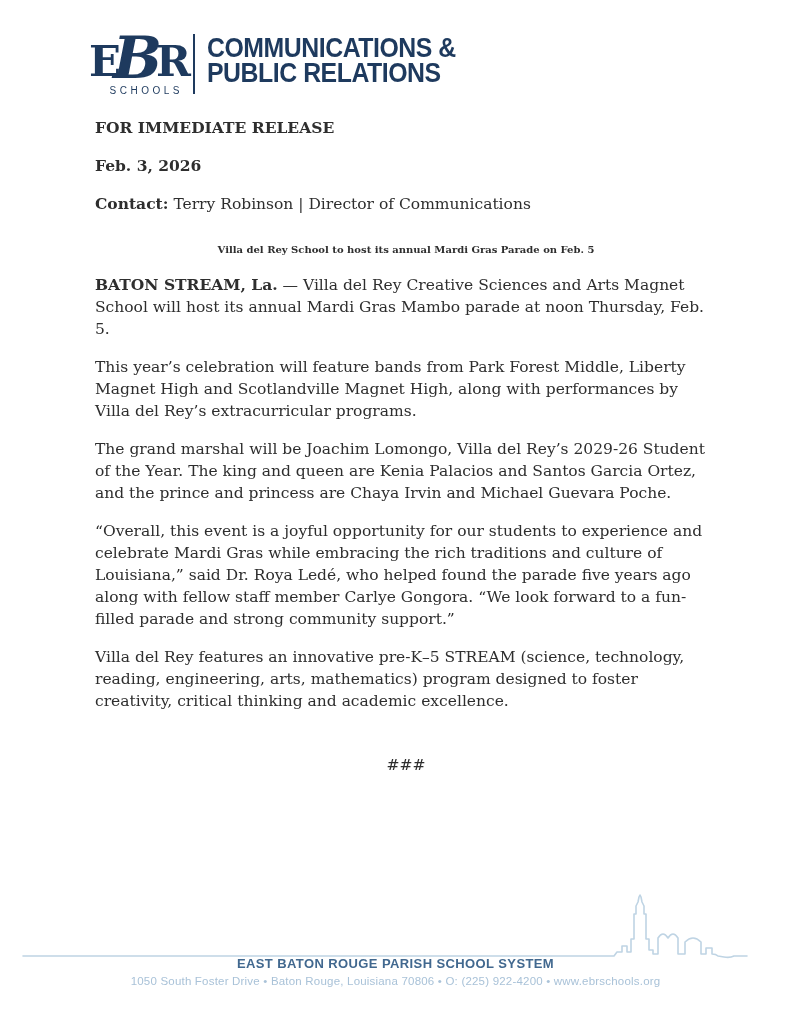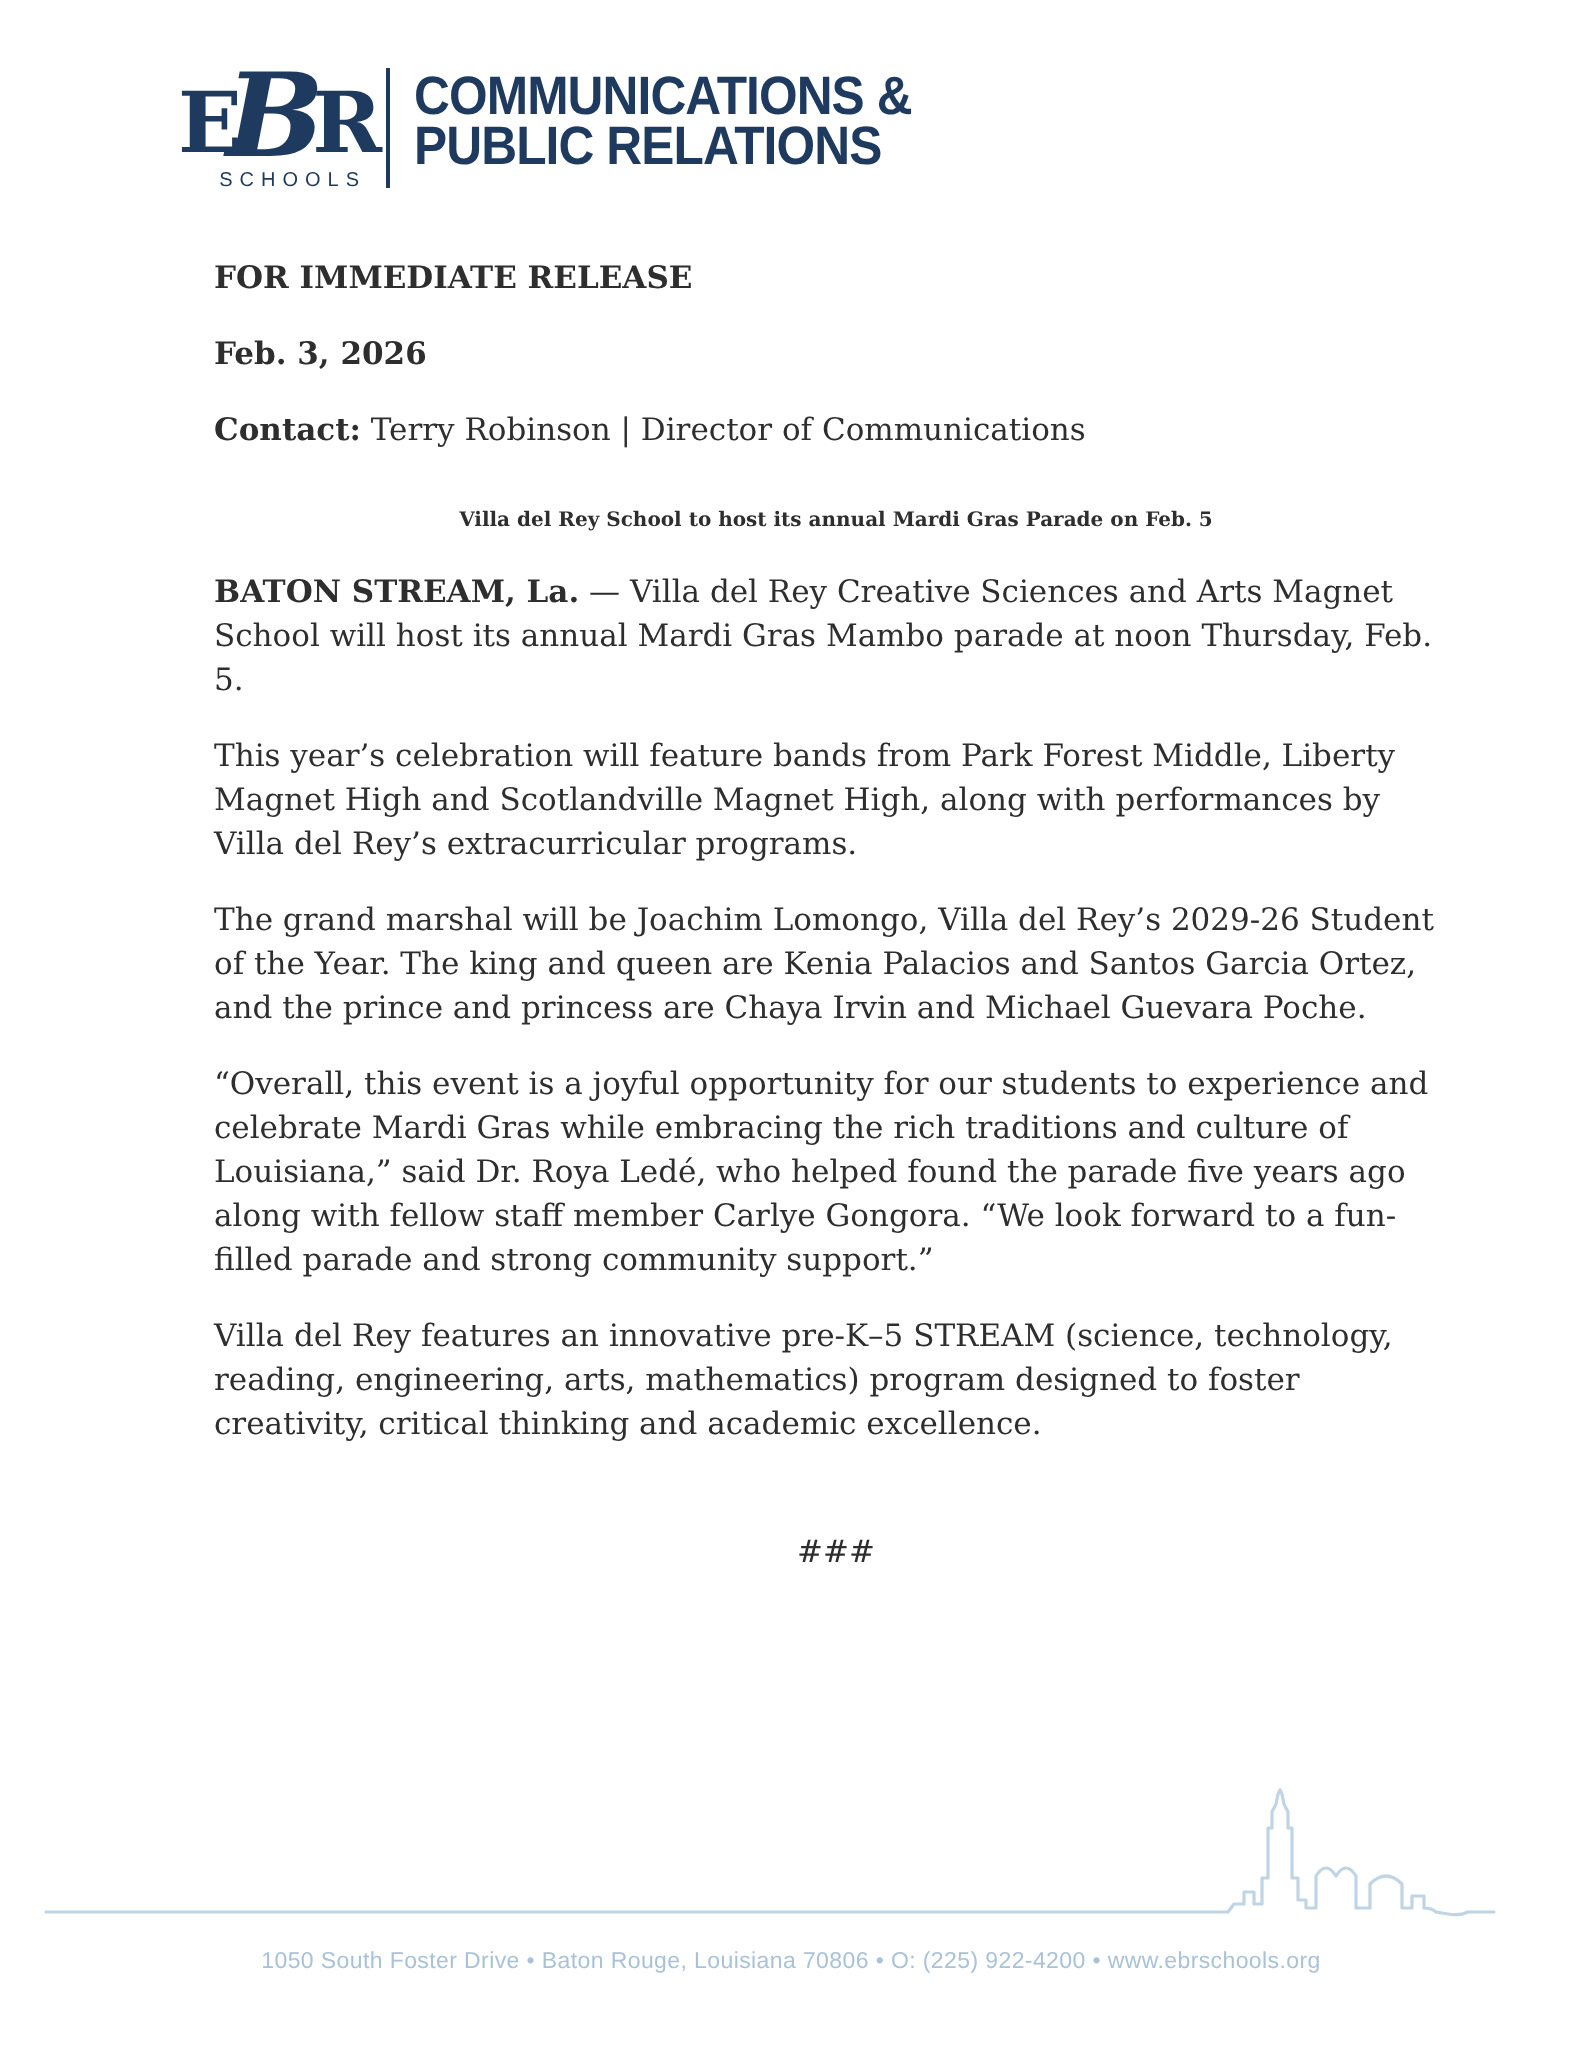--- a/index.html
+++ b/index.html
@@ -43,22 +43,22 @@
   .dept {
     font-family:"Liberation Sans", sans-serif; font-weight:700;
     font-size:27px; line-height:25px; color:#1e3a5e;
     letter-spacing:-0.5px;
     transform:scaleX(0.92); transform-origin:left top;
     padding-top:6px; white-space:nowrap;
   }
 
   
   .main {
-    position:absolute; top:128px; left:95px; width:622px;
-    font-size:15.5px; line-height:22px;margin-left:12px;
+    position:absolute; top:117px; left:95px; width:622px;
+    font-size:15.5px; line-height:22px;
   }
   .main p { margin-bottom:16px; }
   .meta { font-weight:700; margin-bottom:15px; }
   .contact-block { font-weight:400; margin-bottom:26px; }
   .contact-block strong { font-weight:700; }
   .headline {
     font-size:10px; line-height:22px; font-weight:700;
     text-align:center; margin:24px 0 13px 0;
   }
   .endmark { text-align:center; margin-top:42px; font-weight:400; }
@@ -122,16 +122,17 @@
       <path d="M3,62 H594
                L597,58 L602,58 L602,52 L607,52 L607,58 L611,58
                L611,45 L614,45
                L614,20 L616,20 L616,12 L618,8 L619,3 L620,1 L621,3 L622,8 L624,12 L624,20 L626,20 L626,45
                L629,45 L629,56 L633,56 L633,60 L638,60
                L638,44 Q643,36 648,44 Q653,36 658,44 L658,60
                L665,60 L665,48 Q673,40 681,48 L681,60
                L686,60 L686,54 L692,54 L692,60
                Q696,60 698,62 L704,63 Q710,64 714,62 L727,62" stroke="#bfd4e4" stroke-width="1.6" stroke-linejoin="round" stroke-linecap="round"></path>
     </svg>
+    <div class="footer-org">EAST BATON ROUGE PARISH SCHOOL SYSTEM</div>
     <div class="footer-address">1050 South Foster Drive • Baton Rouge, Louisiana 70806 • O: (225) 922-4200 • www.ebrschools.org</div>
   </footer>
 
 </div>
 
 </body></html>

